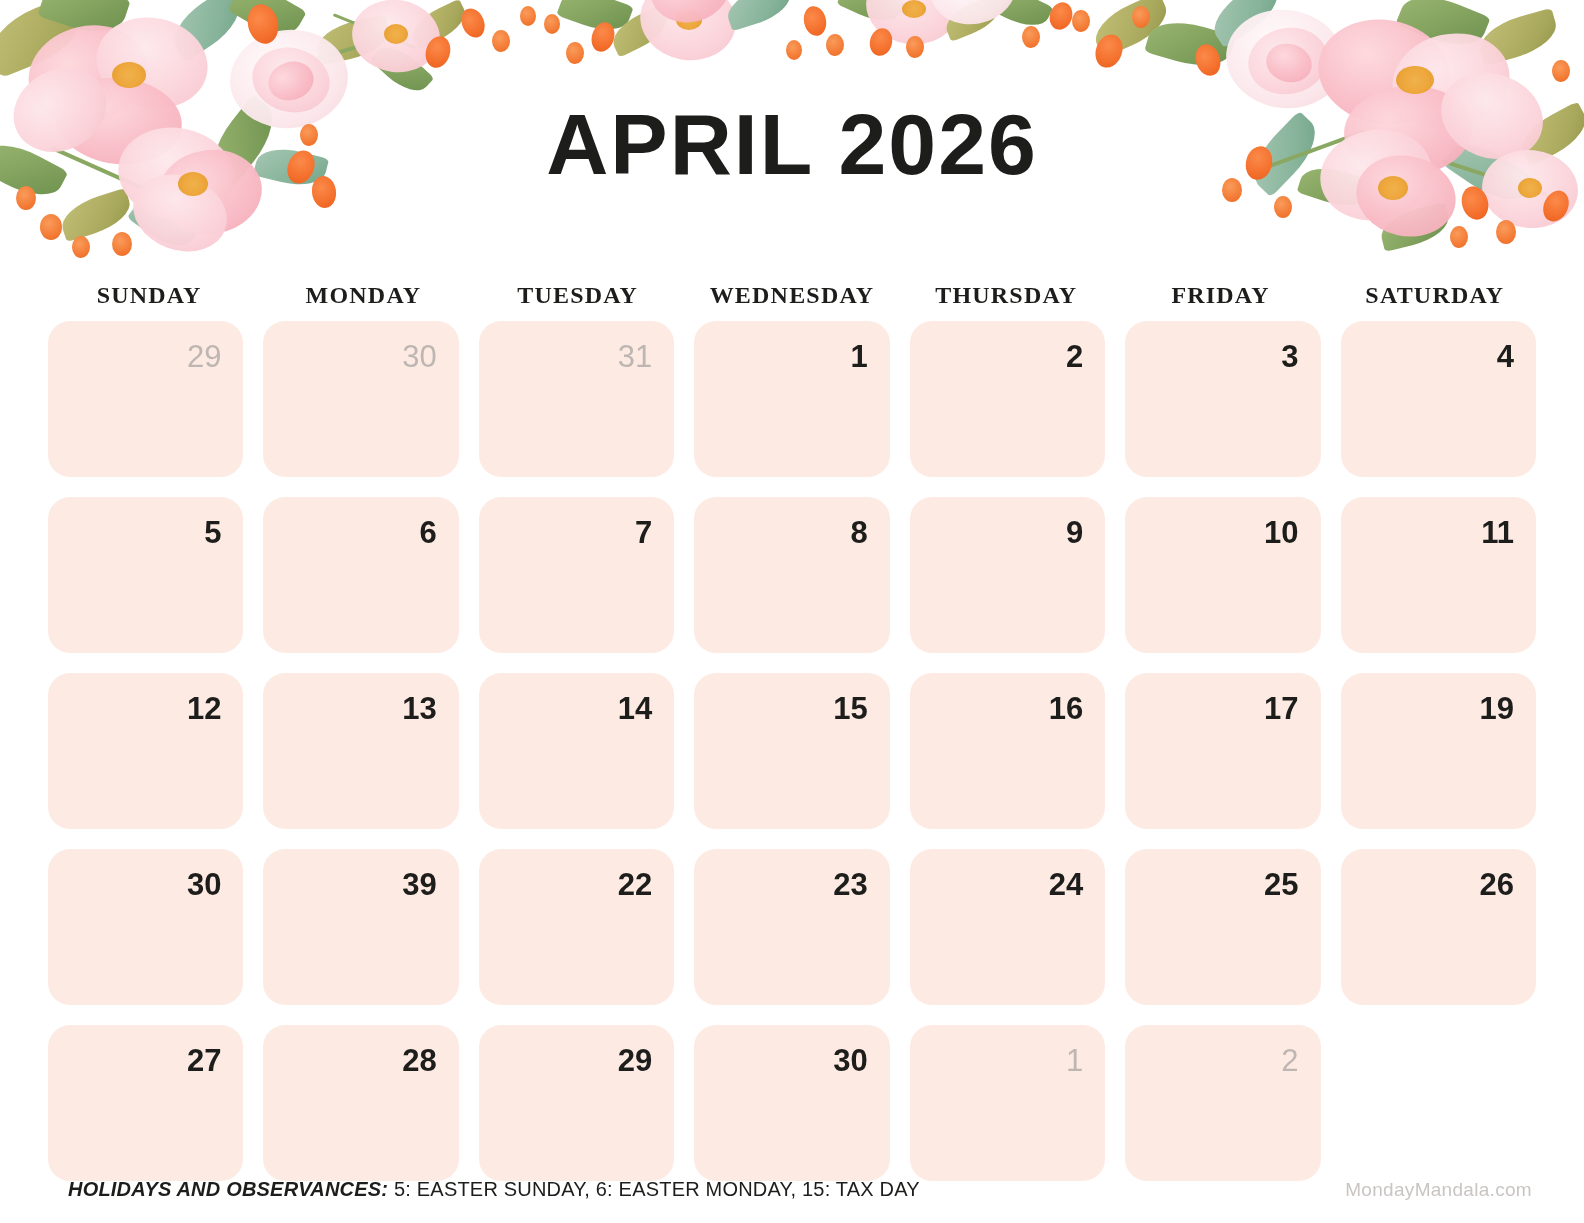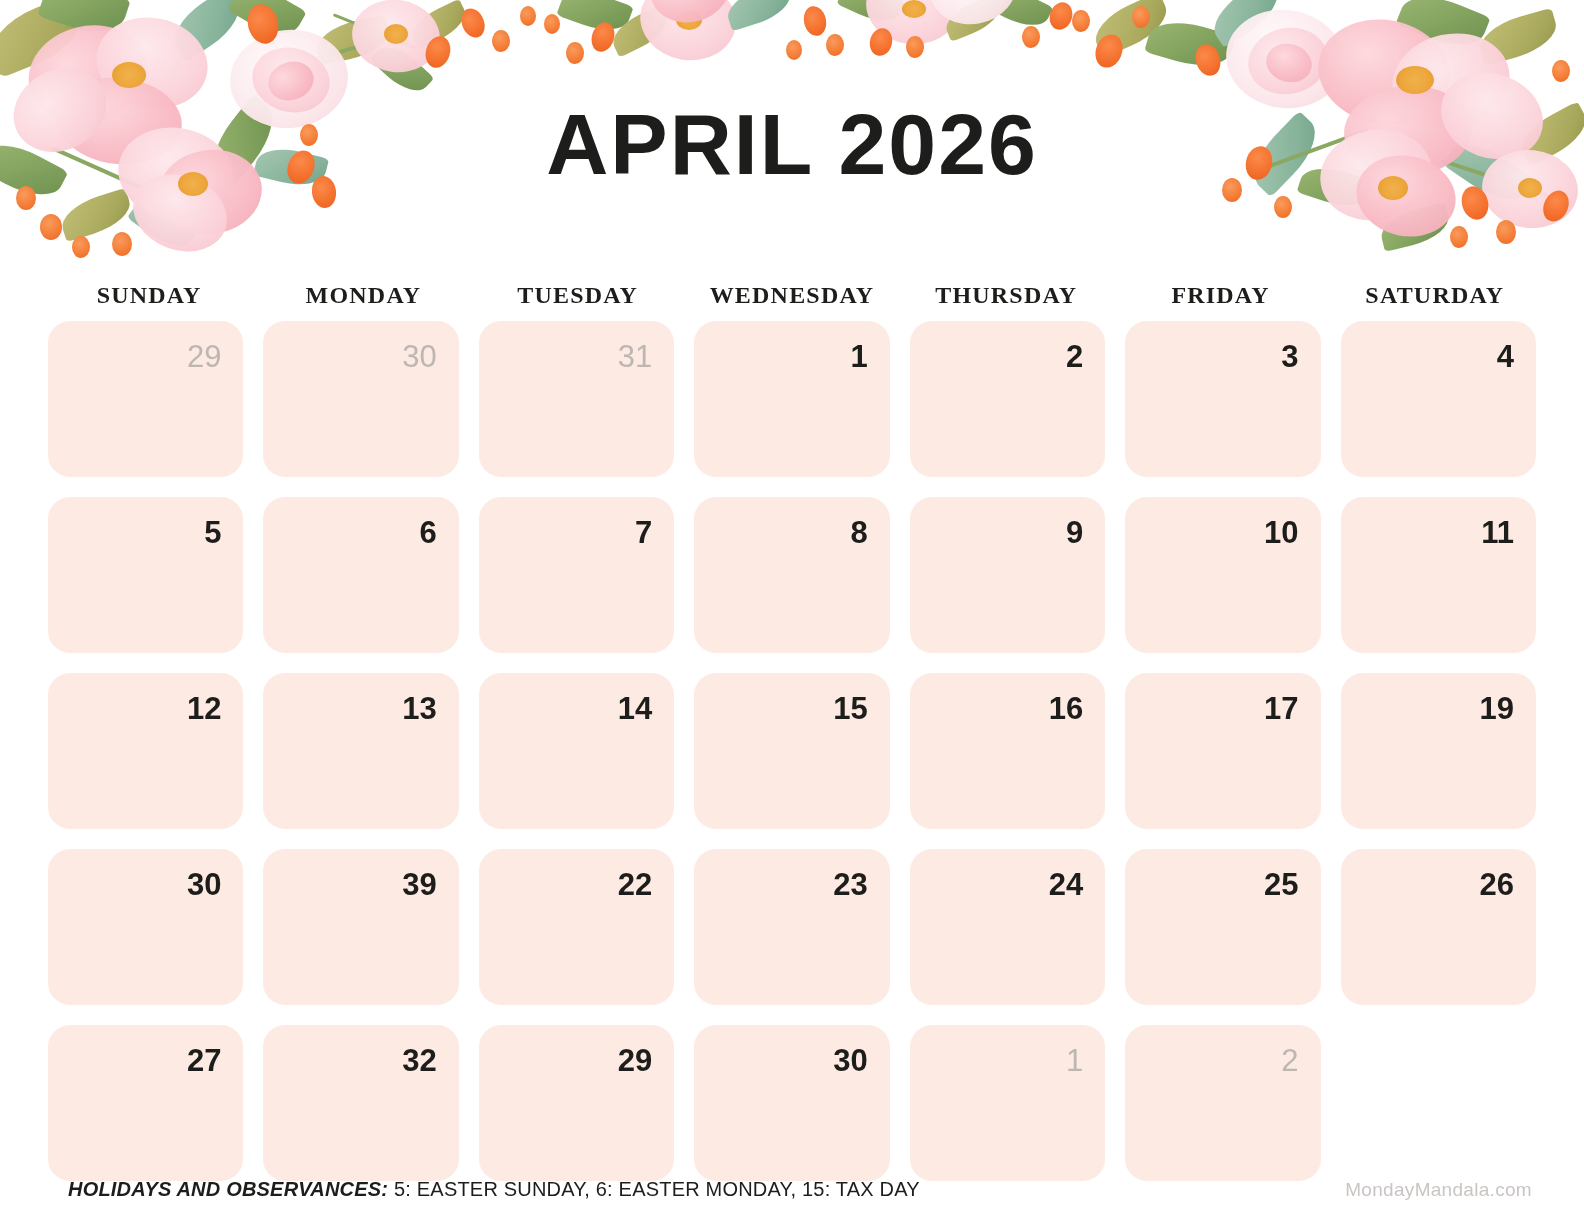--- a/index.html
+++ b/index.html
@@ -369,21 +369,21 @@
         <span class="num">25</span>
       </div>
 
     <div class="cell">
         <span class="num">26</span>
       </div>
     <div class="cell">
         <span class="num">27</span>
       </div>
     <div class="cell">
-        <span class="num">32</span>
+        <span class="num">28</span>
       </div>
     <div class="cell">
         <span class="num">29</span>
       </div>
     <div class="cell">
         <span class="num">30</span>
       </div>
     <div class="cell muted">
         <span class="num">1</span>
       </div>

